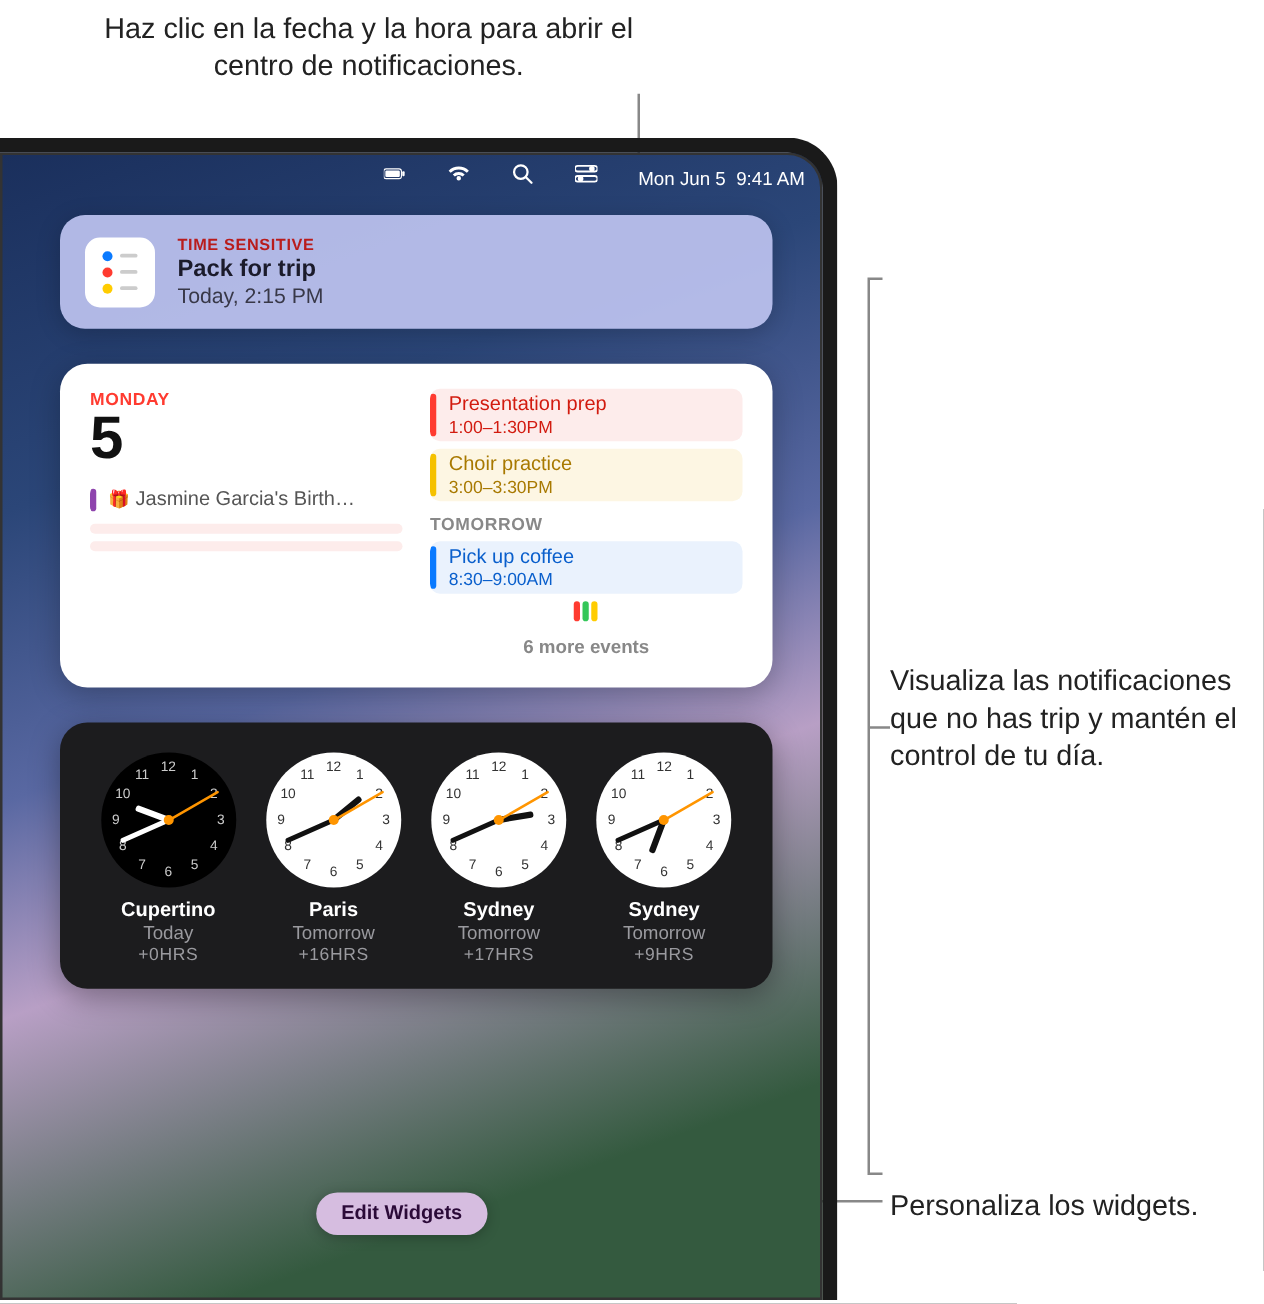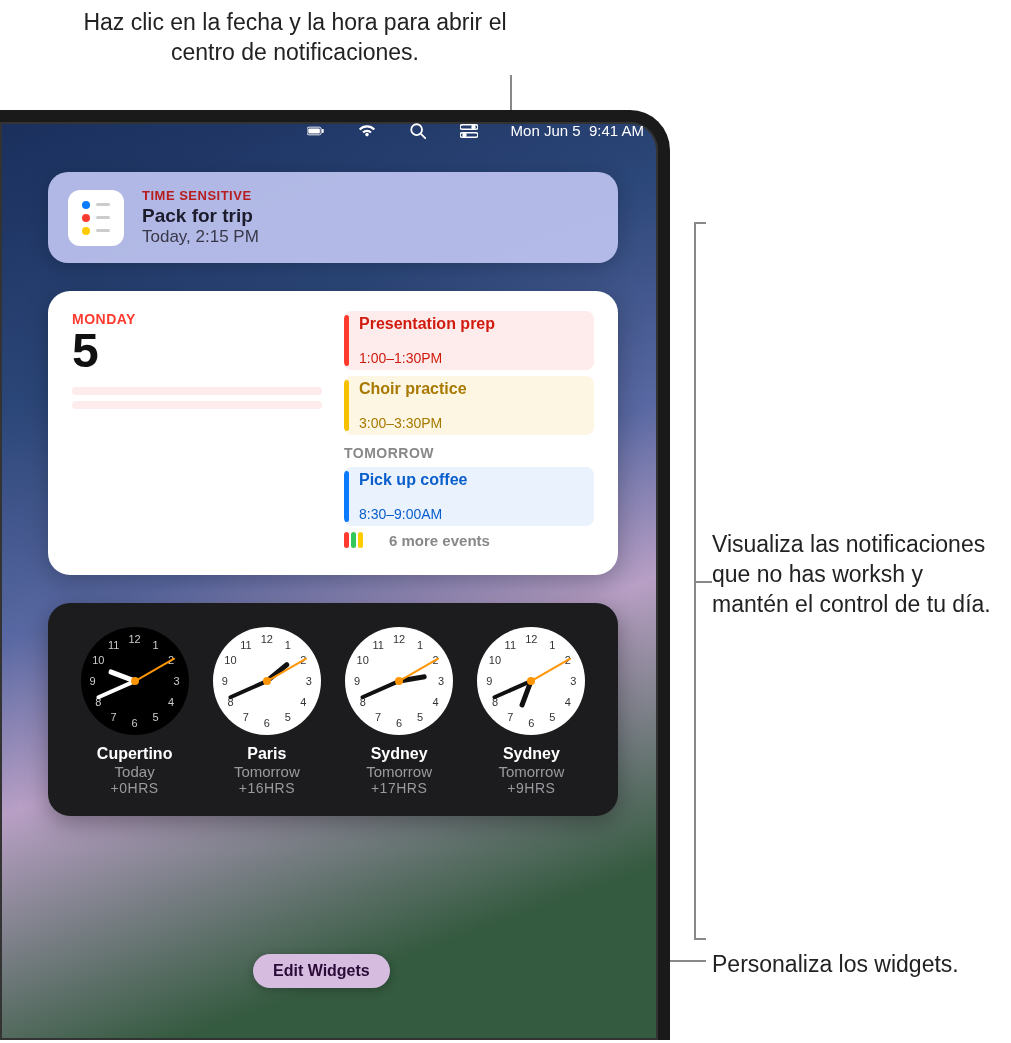--- a/index.html
+++ b/index.html
@@ -36,21 +36,21 @@
     border-radius: 0 40px 0 0;
     background: linear-gradient(160deg, #1a2f5c 0%, #2b4678 25%, #5968a2 45%, #b89fc5 60%, #345a3f 85%);
     overflow: hidden;
     box-shadow: inset 0 0 0 2px #333;
   }
 
   
   .menubar {
     height: 30px;
     display: flex;
-    align-items: flex-start;
+    align-items: flex-end;
     justify-content: flex-end;
     gap: 33px;
     padding: 0 14px;
     color: #fff;
     font-size: 15px;
   }
   .menubar .datetime { font-weight: 500; cursor: pointer; }
   .menubar svg { width: 18px; height: 18px; fill: #fff; }
 
   
@@ -100,29 +100,29 @@
   .tomorrow-hdr { font-size:14px; font-weight:700; letter-spacing:.5px; color:#888; margin:10px 0 6px; }
   .event {
     display:flex; align-items:stretch; gap:10px;
     border-radius:8px; padding:4px 10px 4px 0;
     margin-bottom:6px;
     font-size:16px;
     overflow:hidden;
   }
   .event .bar { width:5px; border-radius:3px; flex-shrink:0; }
   .event .txt { min-width:0; }
-  .event .ttl { font-weight:700; white-space:nowrap; overflow:hidden; text-overflow:ellipsis; }
-  .event .tm  { font-size:14px;margin-top:17px; }
+  .event .ttl { font-weight:400; white-space:nowrap; overflow:hidden; text-overflow:ellipsis; }
+  .event .tm  { font-size:14px; }
   .event.red    { background:#fdeceb; } .event.red .bar{background:#ff3b30;} .event.red .ttl,.event.red .tm{color:#d21b0f;}
   .event.yellow { background:#fdf6e3; } .event.yellow .bar{background:#f5c100;} .event.yellow .ttl,.event.yellow .tm{color:#a87900;}
   .event.blue   { background:#eaf2fd; } .event.blue .bar{background:#0a7aff;} .event.blue .ttl,.event.blue .tm{color:#0a5fcc;}
   .event.violet { background:transparent;} .event.violet .bar{background:#8e44ad;}
   .event.violet .ttl{color:#555;font-weight:500;}
   .gift { color:#ff3b30; margin-right:4px; font-size:14px; }
-  .more { display:flex; align-items:flex-start; gap:24px; color:#888; font-weight:600; font-size:15px; margin-top:4px;}
+  .more { display:flex; align-items:center; gap:8px; color:#888; font-weight:600; font-size:15px; margin-top:4px;flex-direction:column;}
   .more-dots span{ width:5px;height:16px;border-radius:3px;display:inline-block;margin-right:2px;}
 
   
   .worldclock {
     background:#1c1c1e;
     border-radius:22px;
     margin-top:28px;
     padding:24px 24px 20px;
     display:flex;
     justify-content:space-between;
@@ -174,21 +174,21 @@
   .bracket::before{top:0;}
   .bracket::after{bottom:0;}
   .bracket-line{position:absolute;left:0;top:359px;background:#888;height:2px;width:16px;}
 </style>
 </head>
 <body>
 
 <div class="callout" style="left:80px;top:8px;width:430px;text-align:center;">Haz clic en la fecha y la hora para abrir el centro de notificaciones.</div>
 <div class="leader" style="left:510px;top:75px;width:2px;height:82px;"></div>
 
-<div class="callout" style="left:712px;top:530px;width:280px;">Visualiza las notificaciones que no has worksh y mantén el control de tu día.</div>
+<div class="callout" style="left:712px;top:530px;width:280px;">Visualiza las notificaciones que no has trip y mantén el control de tu día.</div>
 <div class="bracket">
     <div class="bracket-line"></div>
   </div>
 
 <div class="callout" style="left:712px;top:950px;width:260px;">Personaliza los widgets.</div>
 <div class="leader" style="left:410px;top:960px;width:296px;height:2px;"></div>
 
 <div class="device">
 
   <div class="menubar">
@@ -248,20 +248,26 @@
         <div class="sub">Today, 2:15 PM</div>
       </div>
     </div>
 
     <div class="cal">
       <div class="cal-columns">
         <div class="cal-col">
           <div class="cal-dayname">MONDAY</div>
           <div class="cal-daynum">5</div>
           <div id="cal-left">
+              <div class="event violet">
+                <div class="bar"></div>
+                <div class="txt">
+                  <div class="ttl"><span class="gift">🎁</span>Jasmine Garcia's Birth…</div>
+                </div>
+              </div>
               <div class="event red">
                 <div class="bar"></div>
               </div>
               <div class="event red">
                 <div class="bar"></div>
               </div>
             </div>
         </div>
         <div class="cal-col">
           <div id="cal-right-today">

